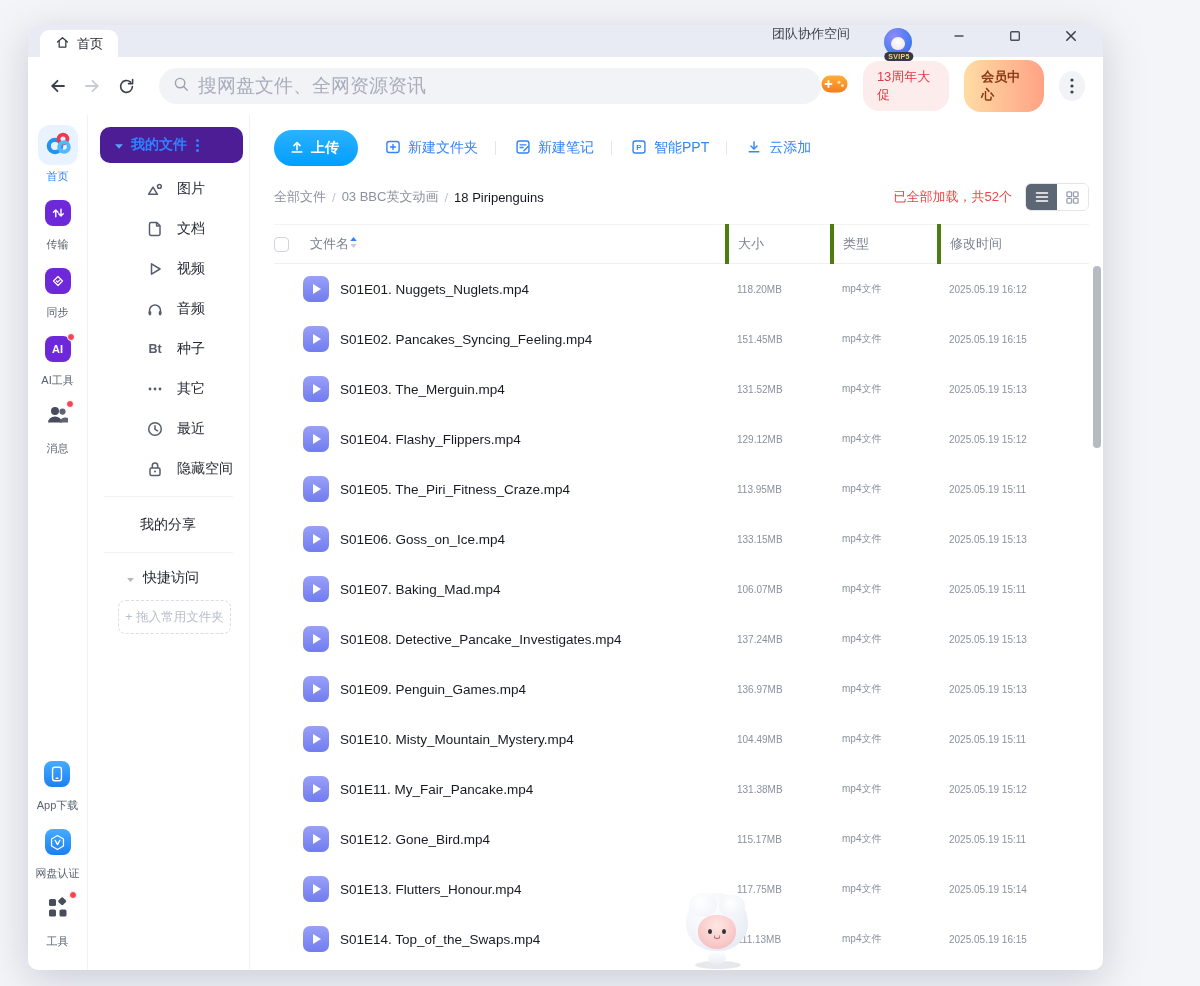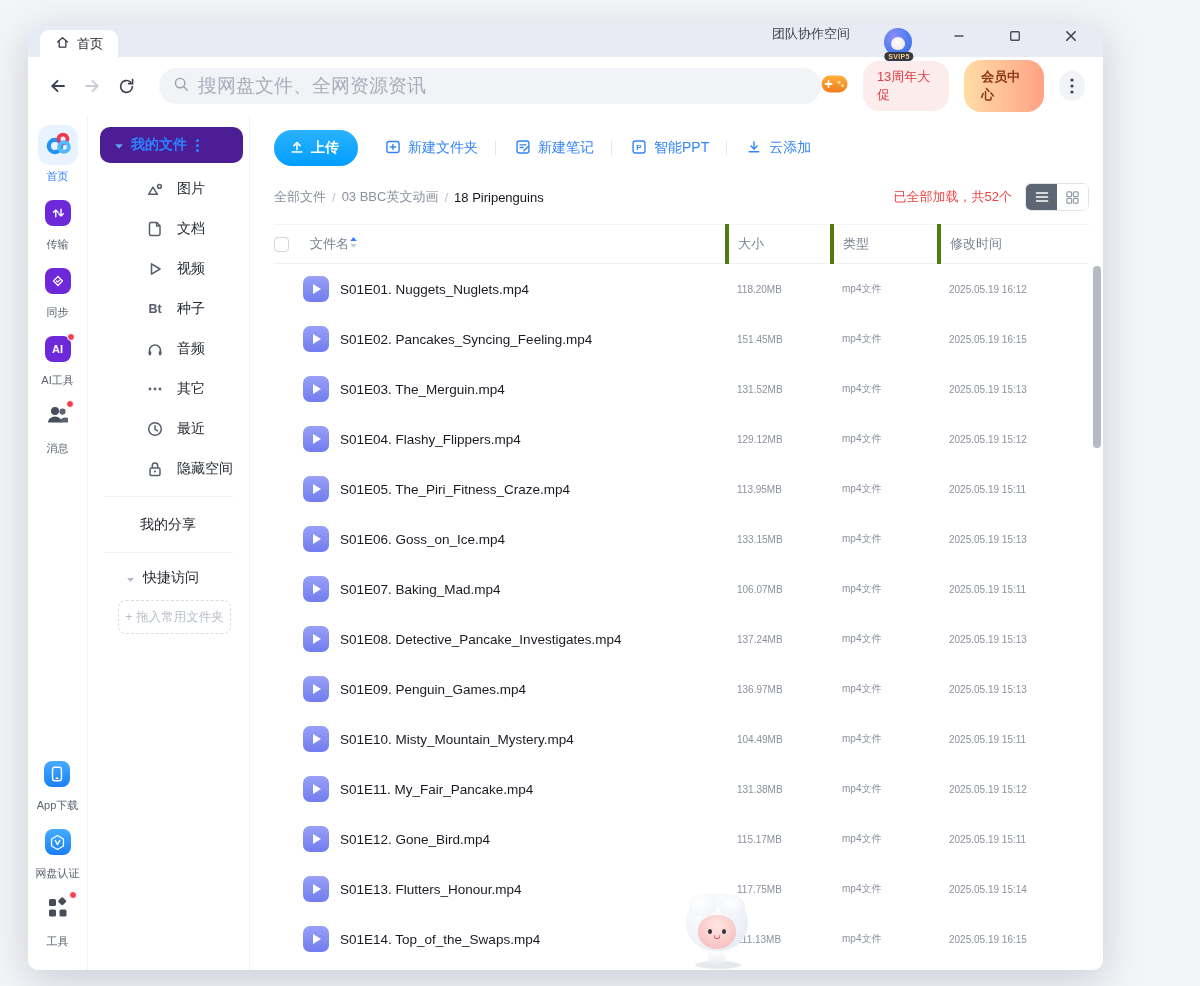--- a/index.html
+++ b/index.html
@@ -382,33 +382,33 @@
       <div class="side-item">
         <span class="side-icon">
           <svg width="18" height="18" viewBox="0 0 18 18" fill="none" stroke="#565d6d" stroke-width="1.5" stroke-linejoin="round">
               <path d="M5.5 3.8 L14 9 L5.5 14.2 Z"></path>
             </svg>
         </span>
         <span>视频</span>
       </div>
       <div class="side-item">
         <span class="side-icon">
-            <span class="bt-text">Bt</span>
-          </span>
-        <span>种子</span>
-      </div>
-      <div class="side-item">
-        <span class="side-icon">
           <svg width="18" height="18" viewBox="0 0 18 18" fill="none" stroke="#565d6d" stroke-width="1.5" stroke-linecap="round">
               <path d="M3.5 13.5 V10.5 a5.5 5.5 0 0 1 11 0 V13.5"></path>
               <rect x="2.6" y="11" width="2.6" height="4.4" rx="1.3" fill="#565d6d" stroke="none"></rect>
               <rect x="12.8" y="11" width="2.6" height="4.4" rx="1.3" fill="#565d6d" stroke="none"></rect>
             </svg>
         </span>
         <span>音频</span>
+      </div>
+      <div class="side-item">
+        <span class="side-icon">
+            <span class="bt-text">Bt</span>
+          </span>
+        <span>种子</span>
       </div>
       <div class="side-item">
         <span class="side-icon">
           <svg width="18" height="18" viewBox="0 0 18 18">
               <circle cx="4" cy="9" r="1.4" fill="#565d6d"></circle>
               <circle cx="9" cy="9" r="1.4" fill="#565d6d"></circle>
               <circle cx="14" cy="9" r="1.4" fill="#565d6d"></circle>
             </svg>
         </span>
         <span>其它</span>

